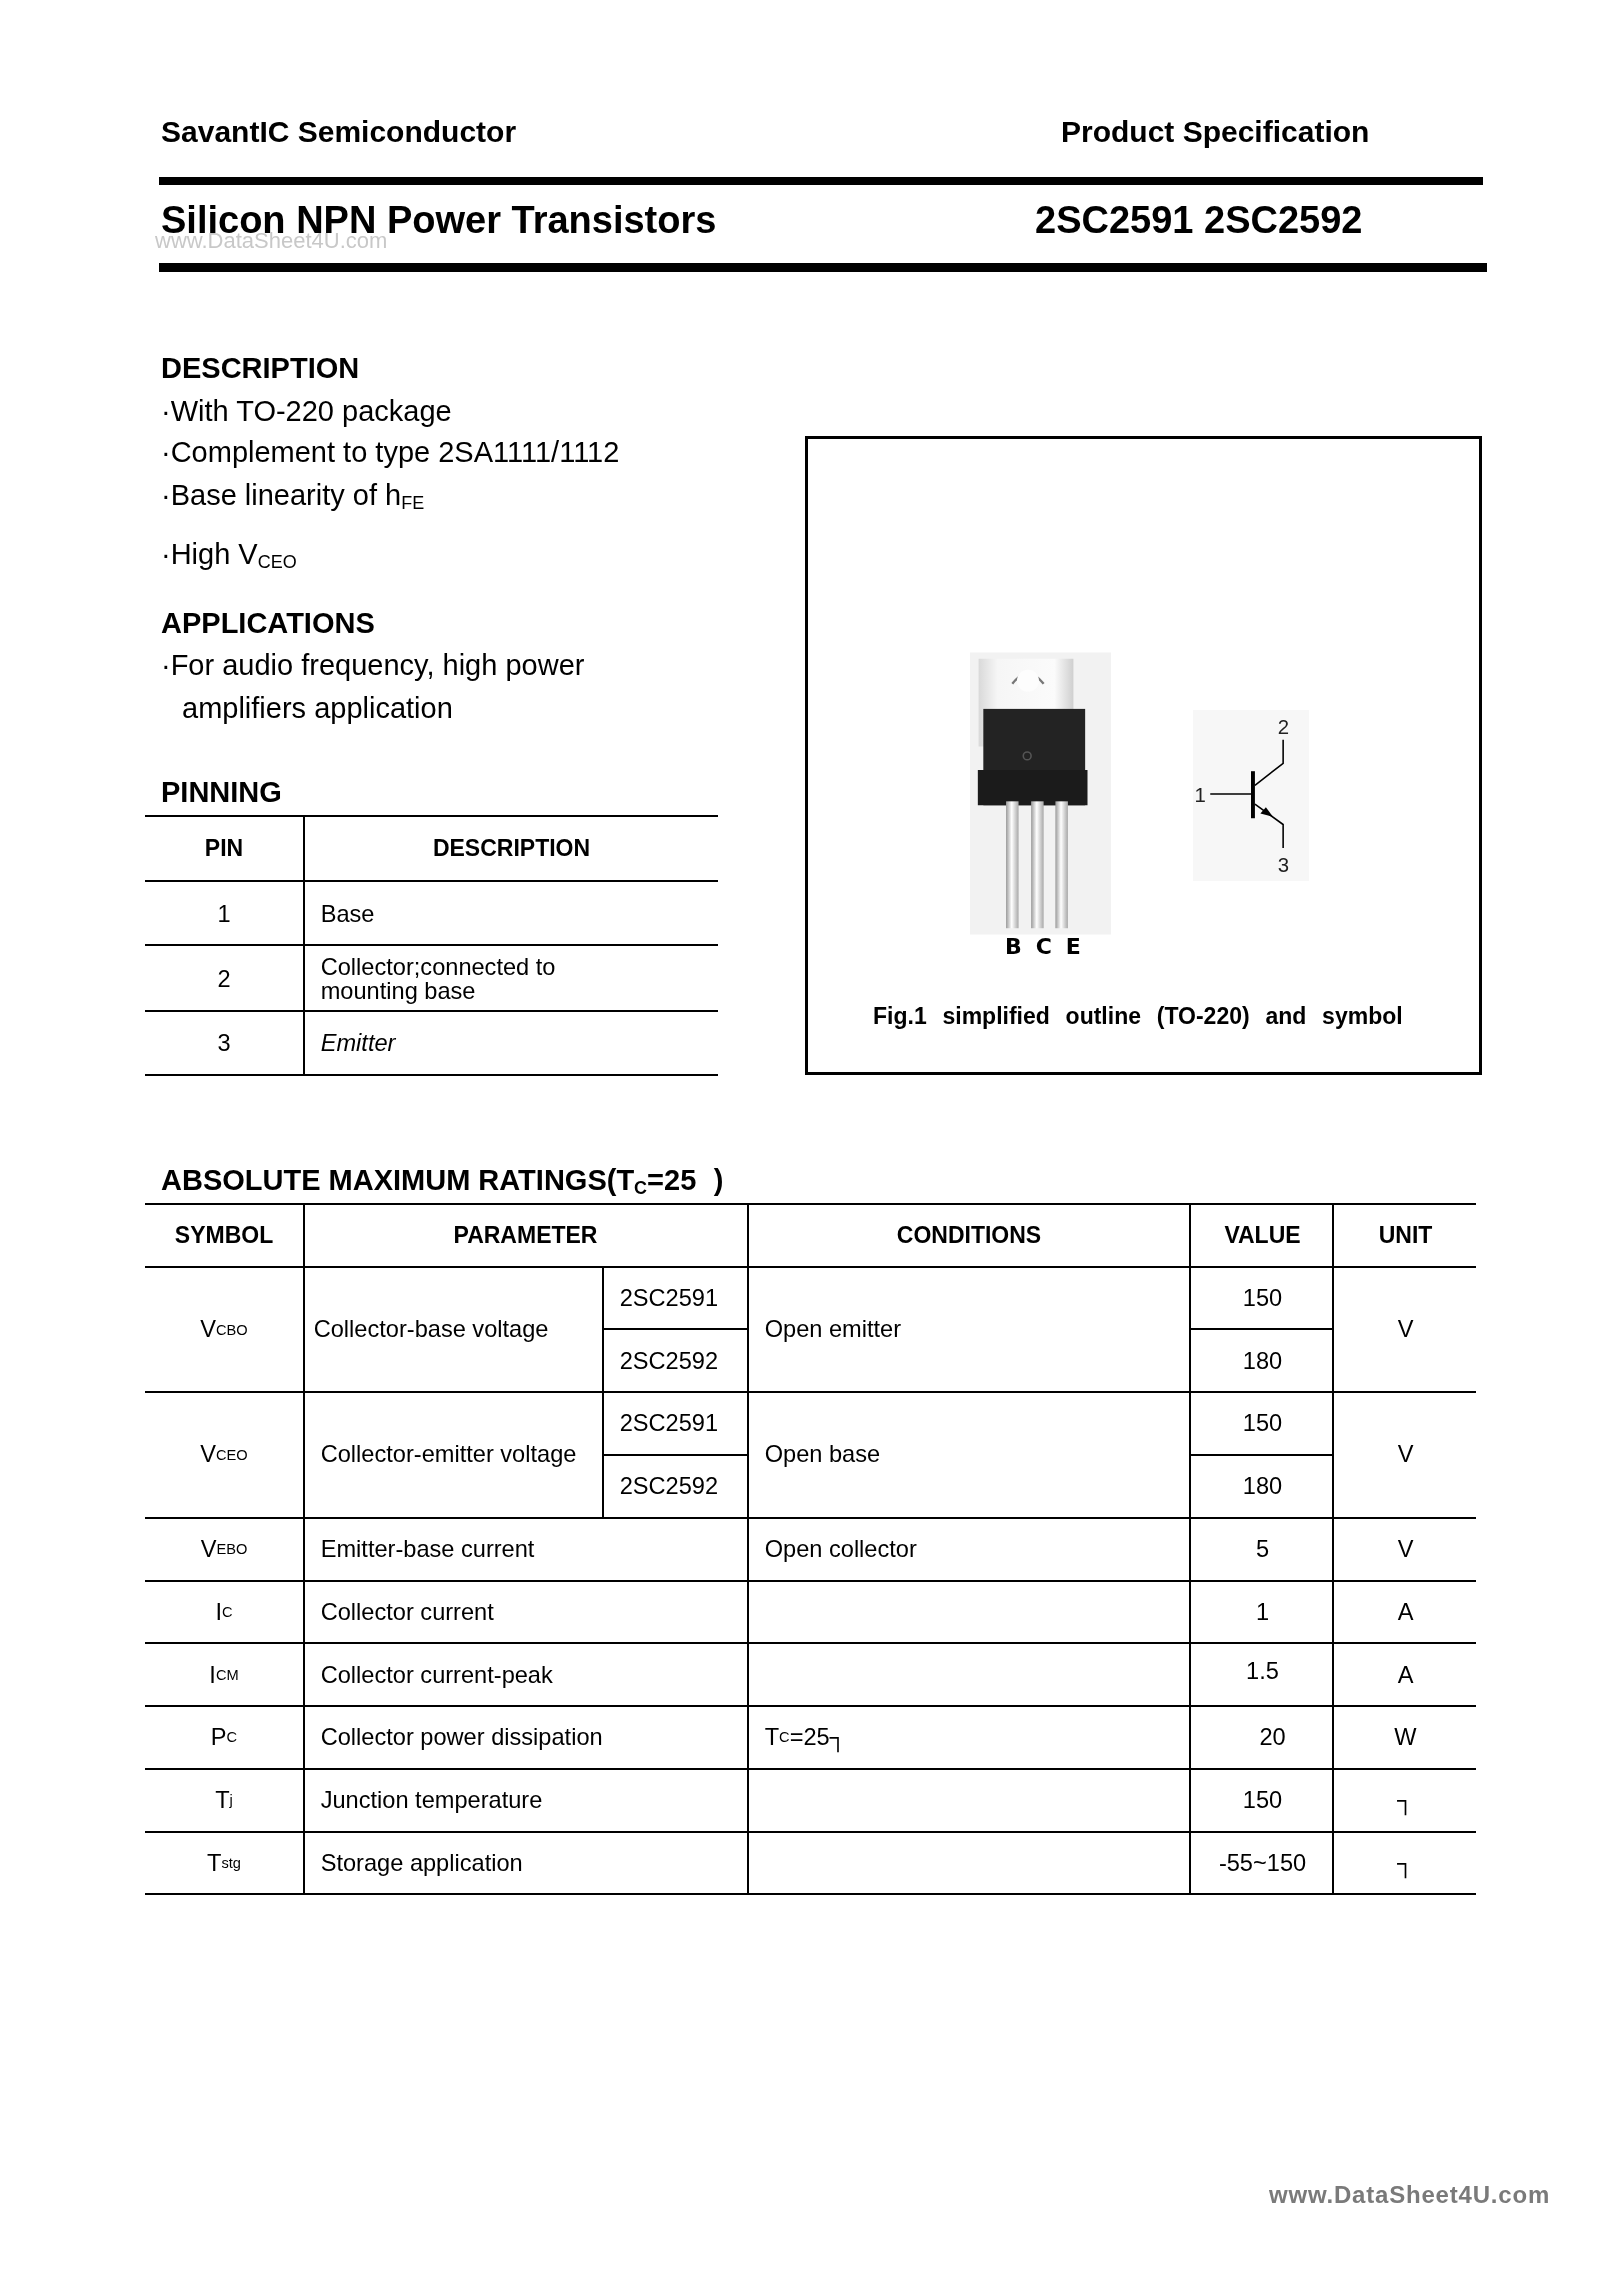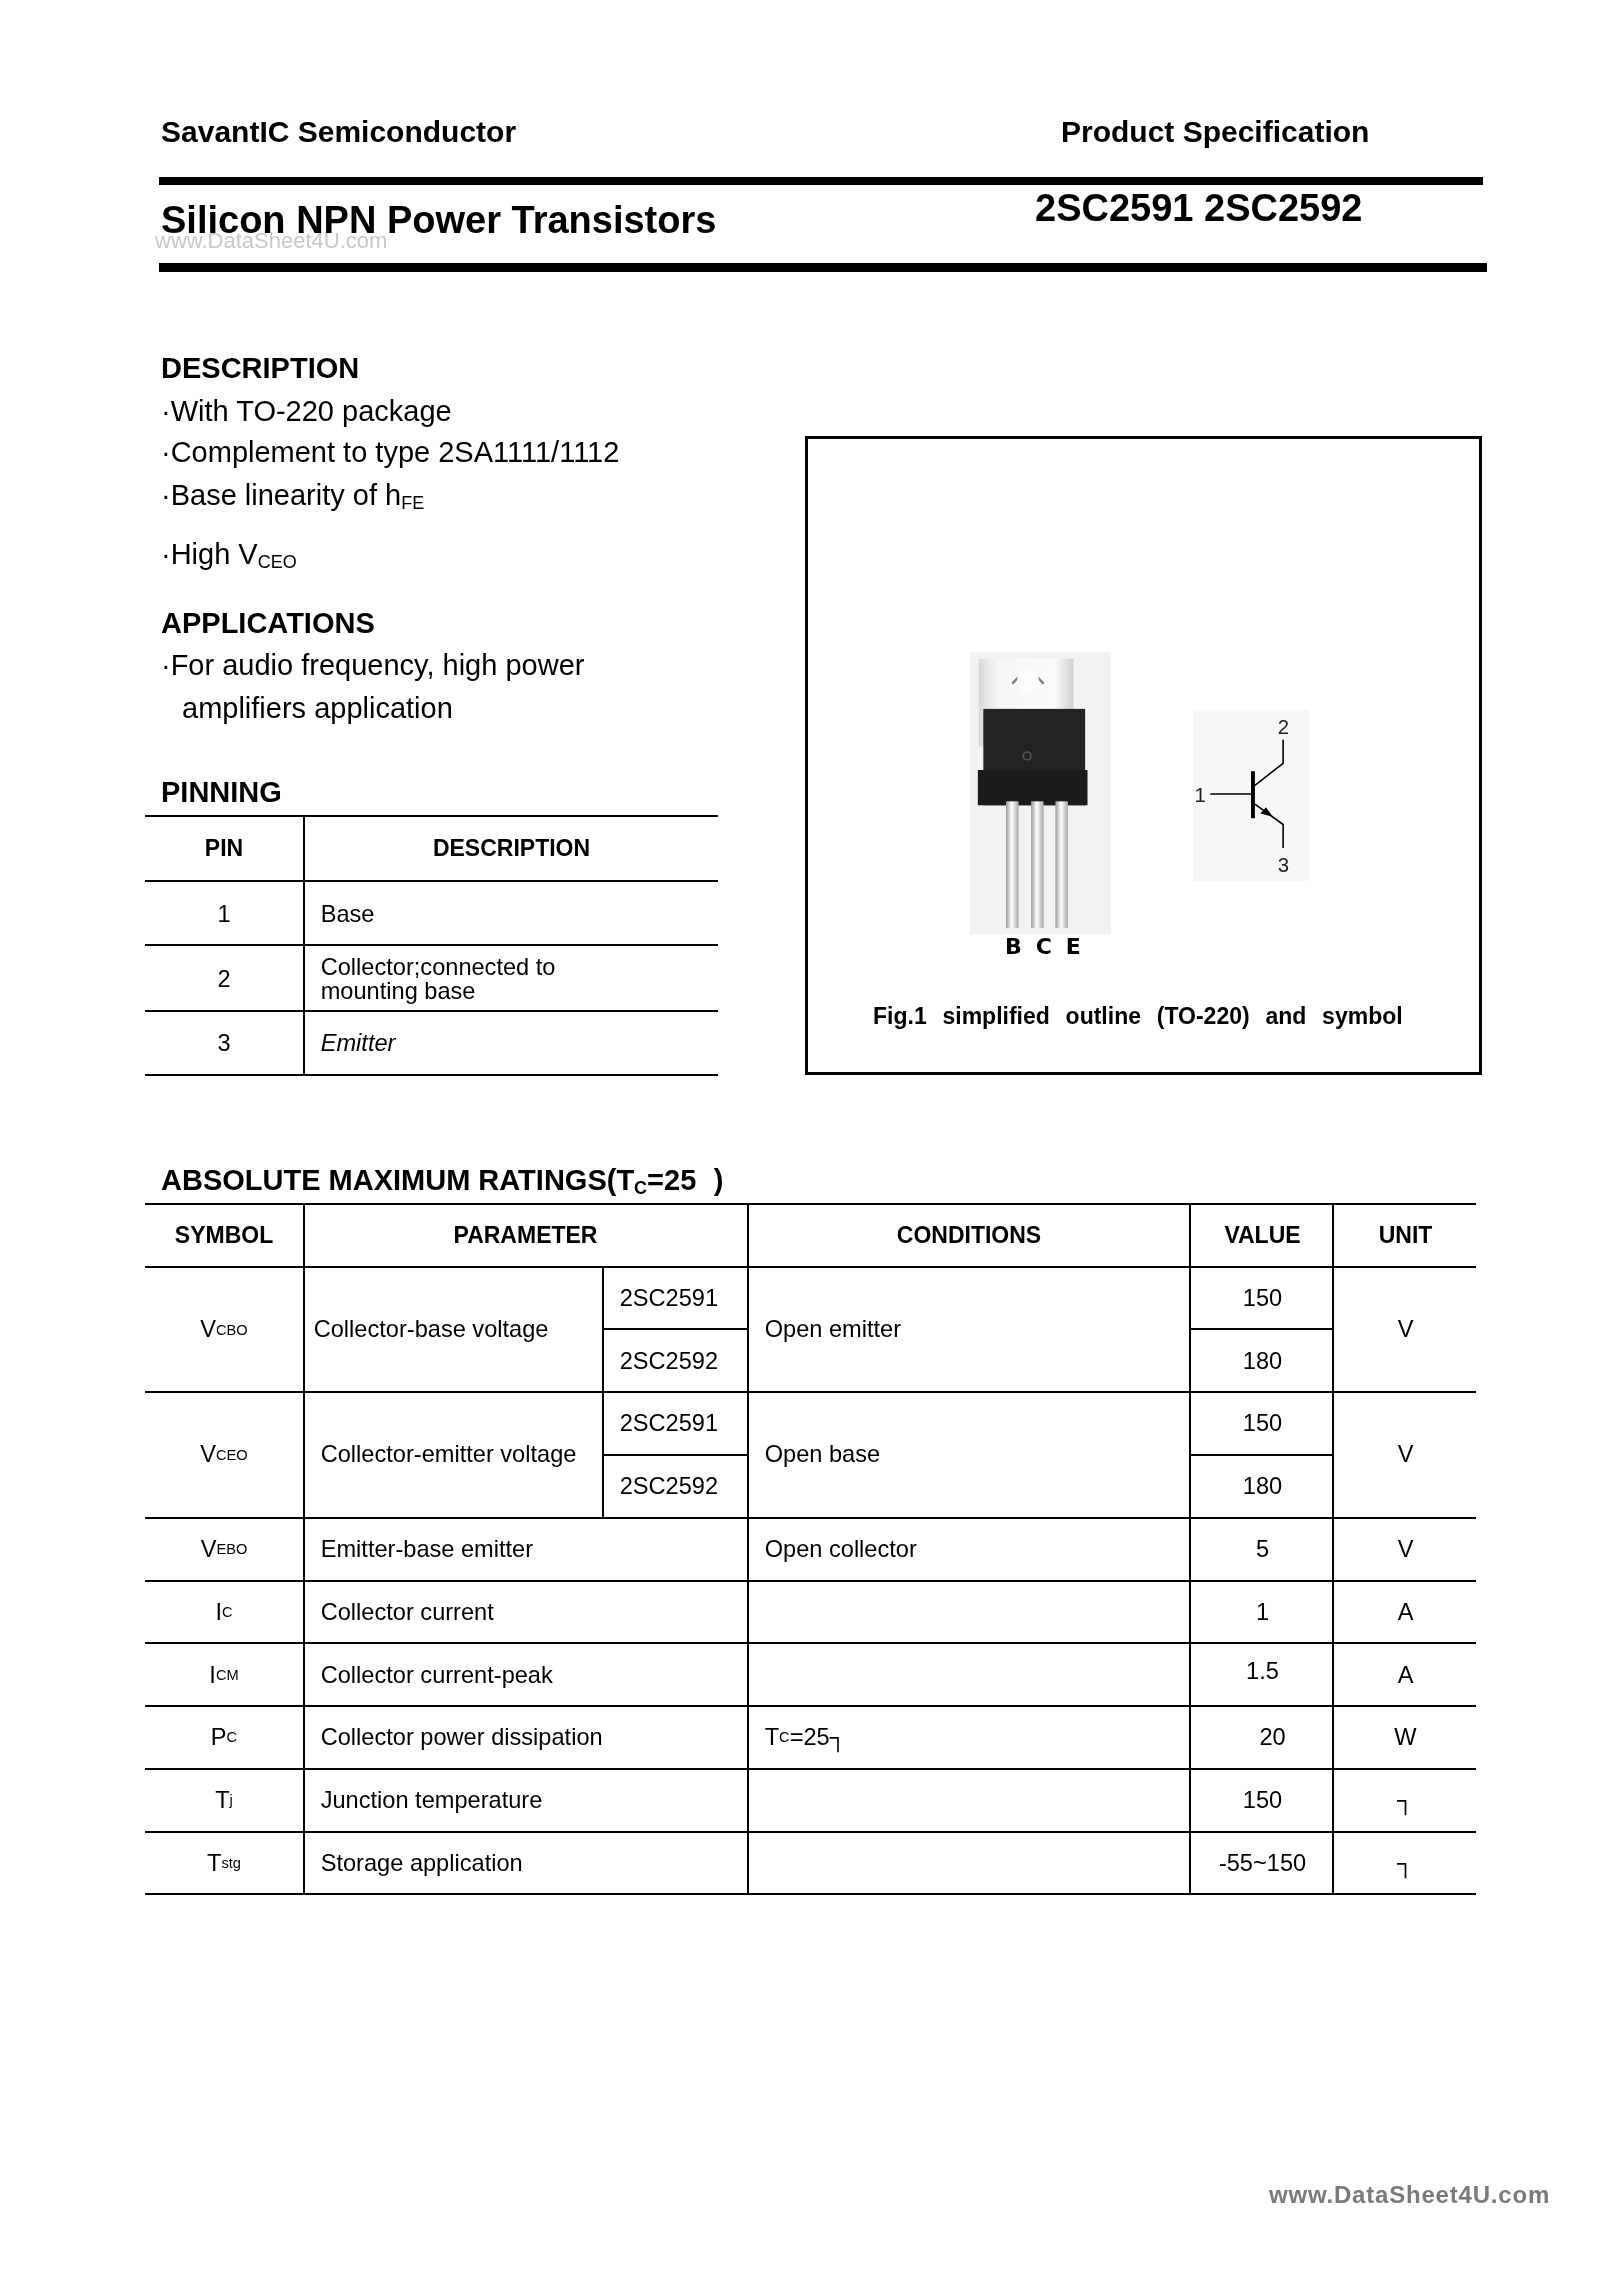--- a/index.html
+++ b/index.html
@@ -22,21 +22,21 @@
   .caption { font-size:23px; font-weight:bold; word-spacing:9.4px; }
   .foot { color:#7a7a7a; font-size:24px; font-weight:bold; letter-spacing:0.8px; }
 </style>
 </head>
 <body>
 
 <div class="abs hdr" style="left:161px; top:115px;">SavantIC Semiconductor</div>
 <div class="abs hdr" style="left:1061px; top:115px;">Product Specification</div>
 <div class="rule" style="left:159px; top:177px; width:1324px; height:7.9px;"></div>
 <div class="abs title" style="left:161px; top:199px;">Silicon NPN Power Transistors</div>
-<div class="abs title" style="left:1035px; top:187px;">2SC2591 2SC2592</div>
+<div class="abs title" style="left:1035px; top:199px;">2SC2591 2SC2592</div>
 <div class="abs wm" style="left:155px; top:228px;">www.DataSheet4U.com</div>
 <div class="rule" style="left:159px; top:263px; width:1328px; height:8.6px;"></div>
 
 <div class="abs sec" style="left:161px; top:352px;">DESCRIPTION</div>
 <div class="abs body" style="left:161px; top:395px;"><span>·With TO-220 package</span></div>
 <div class="abs body" style="left:161px; top:436px;"><span>·Complement to type 2SA1111/1112</span></div>
 <div class="abs body" style="left:161px; top:479px;"><span>·Base linearity of h</span><sub>FE</sub></div>
 <div class="abs body" style="left:161px; top:522px;margin-top:16px;"><span>·High V</span><sub>CEO</sub></div>
 
 <div class="abs sec" style="left:161px; top:607px;">APPLICATIONS</div>
@@ -163,21 +163,21 @@
   <div class="cell l" style="left:604px; top:1456px; width:142px; height:60px;">2SC2592</div>
   <div class="cell l" style="left:749px; top:1393px; width:440px; height:123px;">Open base</div>
   <div class="cell c" style="left:1192px; top:1393px; width:141px; height:60px;">150</div>
   <div class="cell c" style="left:1192px; top:1456px; width:141px; height:60px;">180</div>
   <div class="cell c" style="left:1335px; top:1393px; width:141px; height:123px;">V</div>
 
   <div class="cell c" style="left:145px; top:1519px; width:158px; height:60px;">
       <span>V</span>
       <sub>EBO</sub>
     </div>
-  <div class="cell l" style="left:305px; top:1519px; width:441px; height:60px;">Emitter-base emitter</div>
+  <div class="cell l" style="left:305px; top:1519px; width:441px; height:60px;">Emitter-base current</div>
   <div class="cell l" style="left:749px; top:1519px; width:440px; height:60px;">Open collector</div>
   <div class="cell c" style="left:1192px; top:1519px; width:141px; height:60px;">5</div>
   <div class="cell c" style="left:1335px; top:1519px; width:141px; height:60px;">V</div>
 
   <div class="cell c" style="left:145px; top:1582px; width:158px; height:60px;">
       <span>I</span>
       <sub>C</sub>
     </div>
   <div class="cell l" style="left:305px; top:1582px; width:441px; height:60px;">Collector current</div>
   <div class="cell l" style="left:749px; top:1582px; width:440px; height:60px;"></div>

